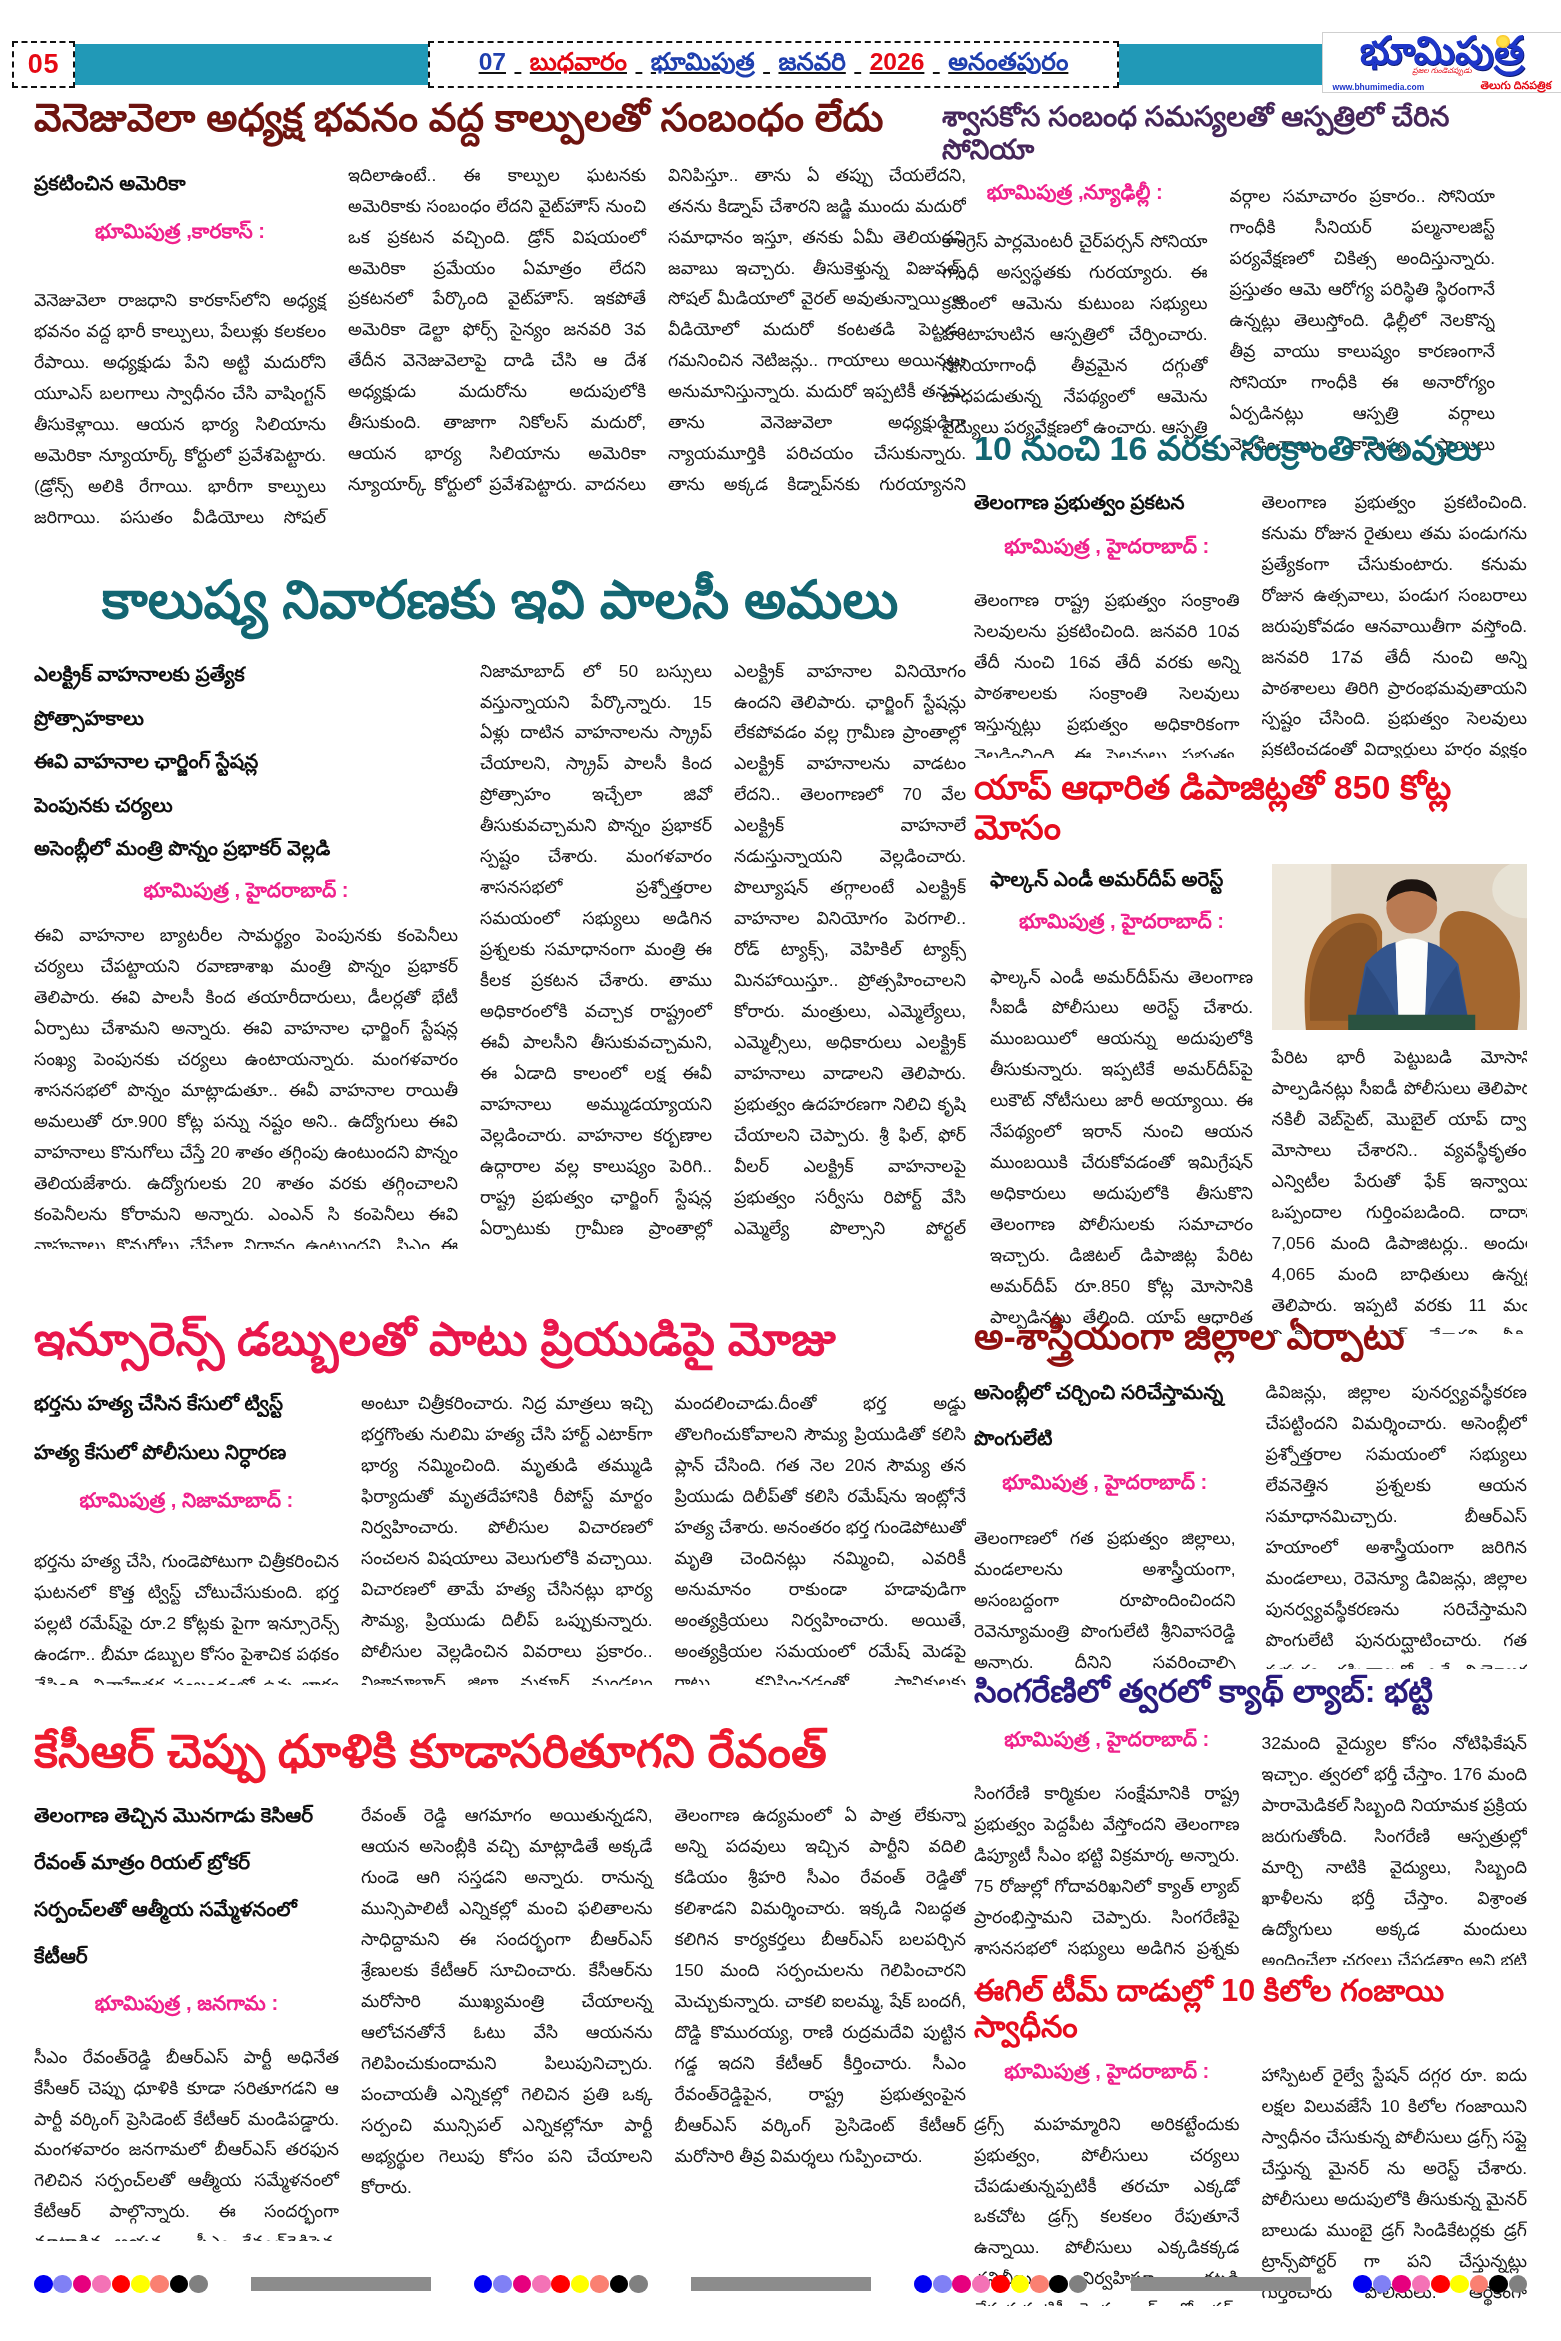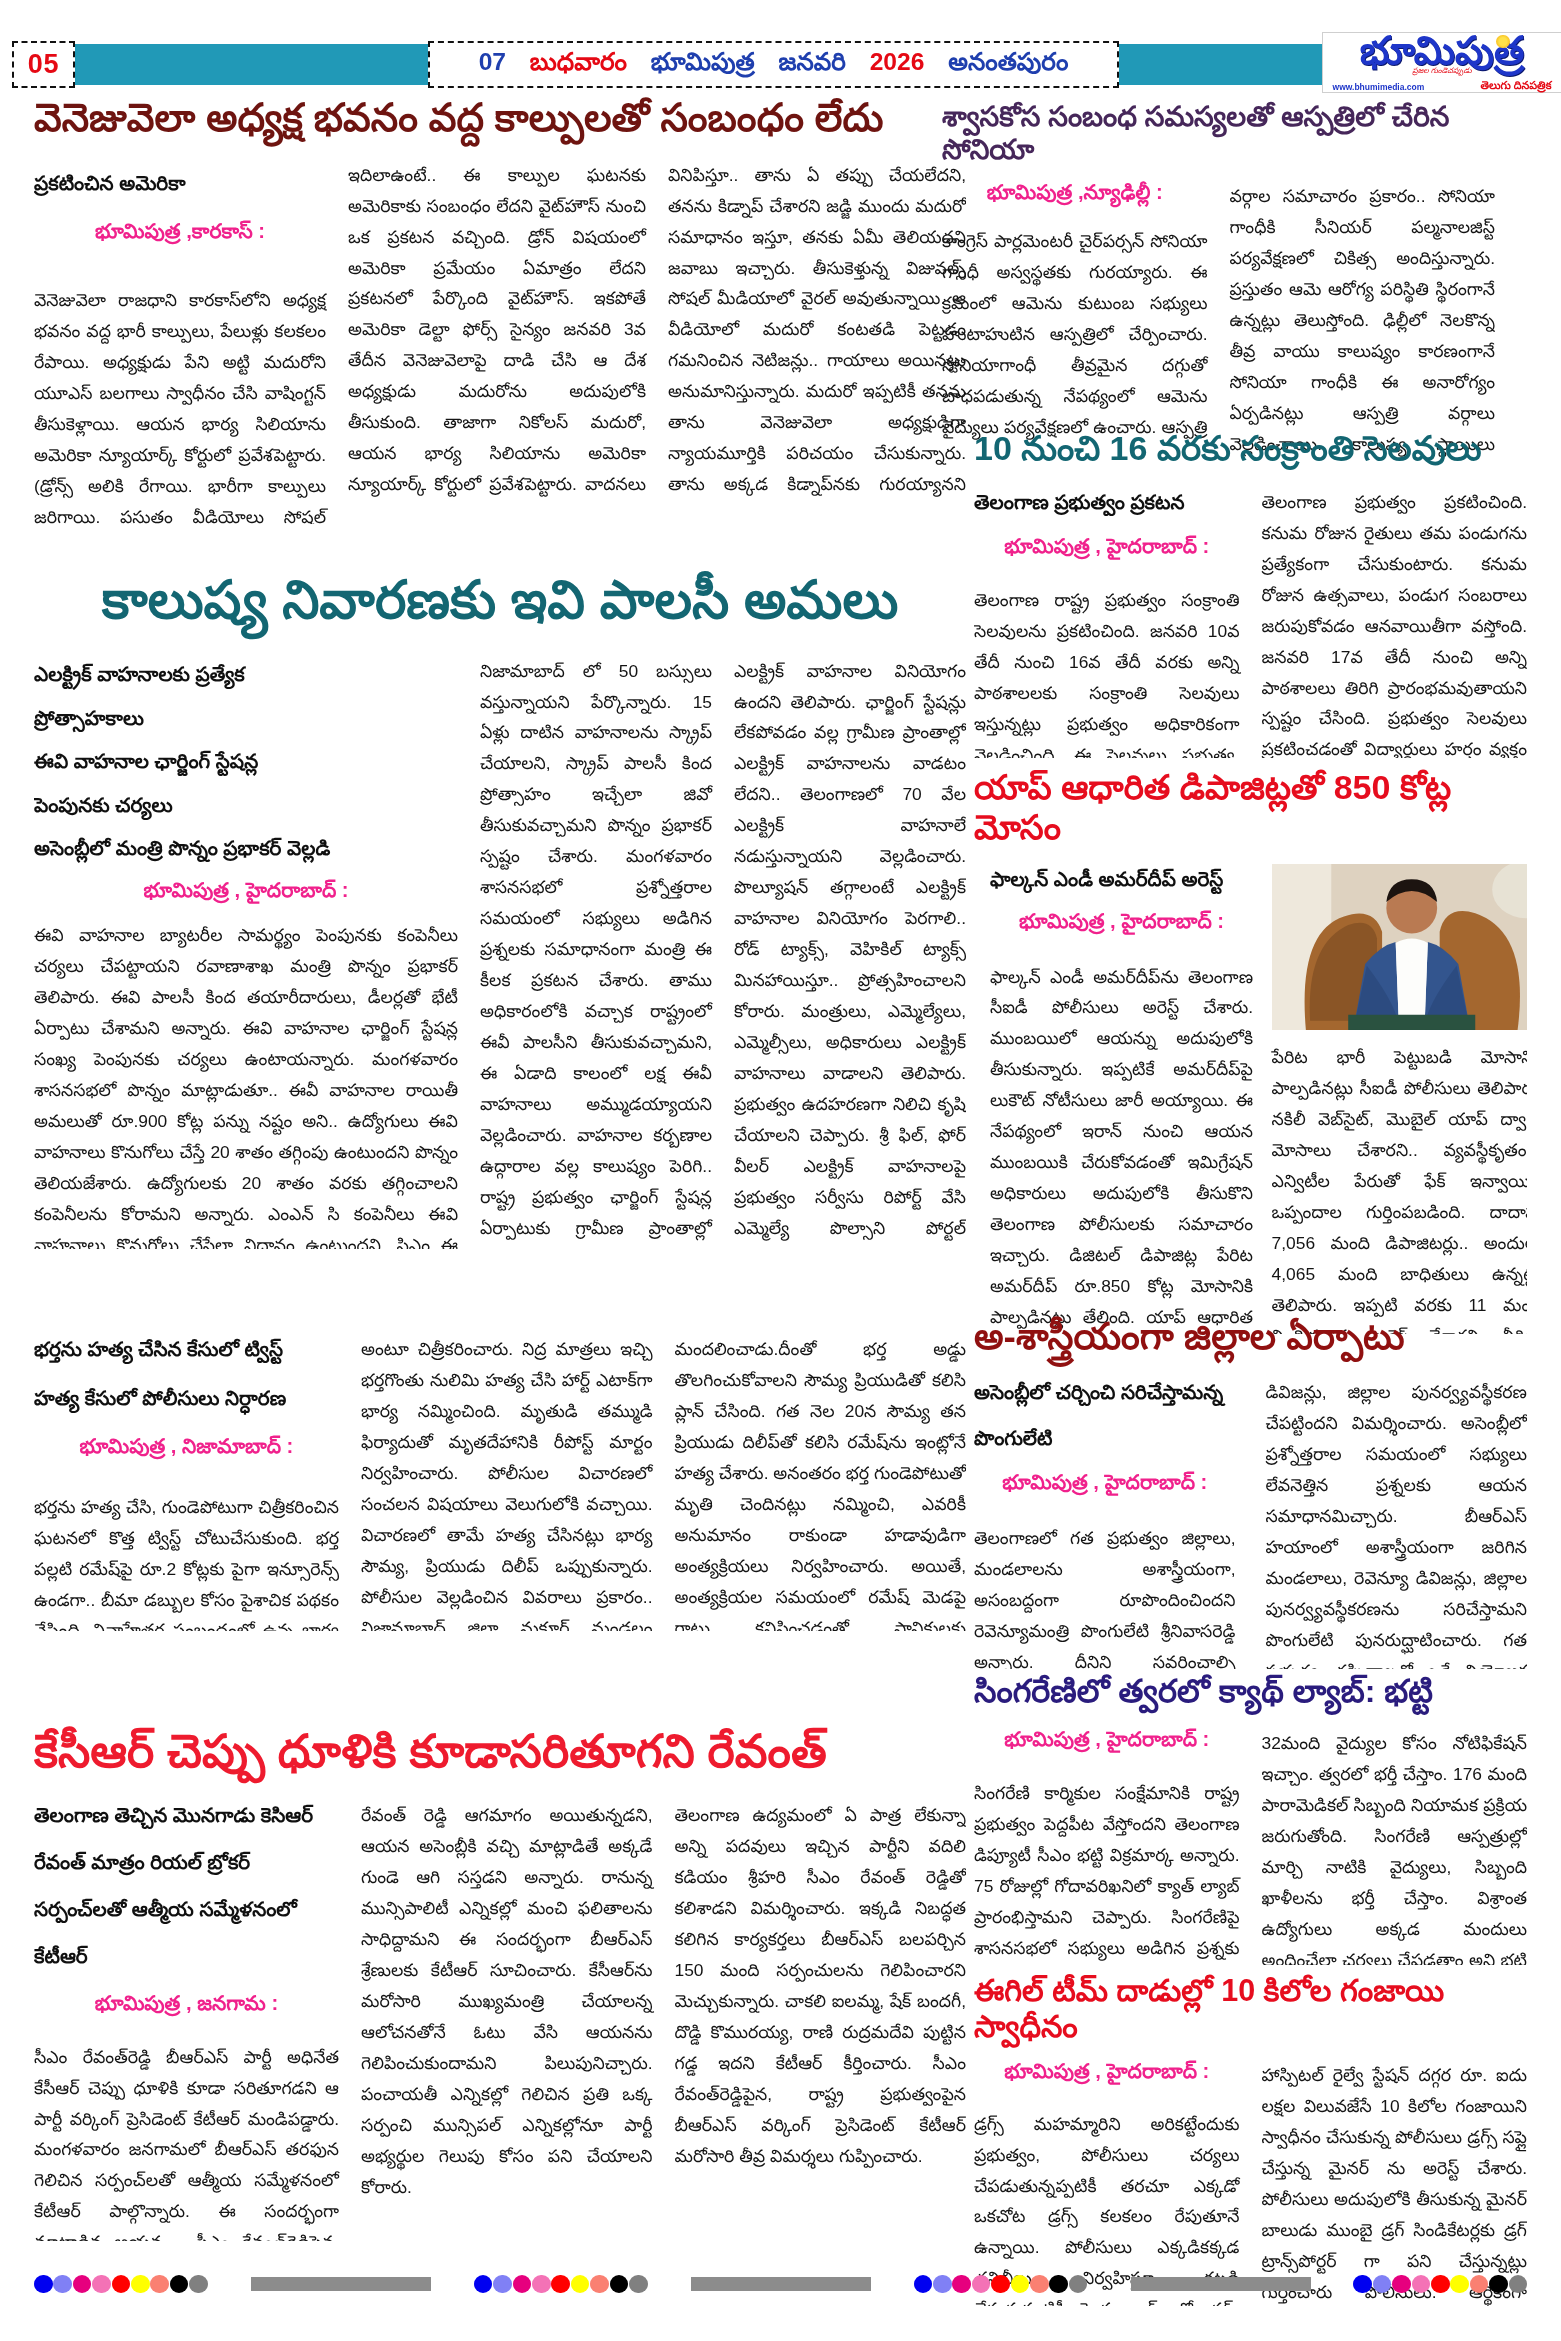--- a/index.html
+++ b/index.html
@@ -7,21 +7,21 @@
     position:relative;width:1562px;height:2342px;background:#ffffff;
     font-family:"Liberation Sans","DejaVu Sans",sans-serif;color:#111;
     overflow:hidden;margin:0 auto;
   }
   .abs{position:absolute;}
   
   .teal-bar{background:#2199b7;}
   .hdr-box{background:#ffffff;border:2.5px dashed #111;box-sizing:border-box;
     display:flex;align-items:center;justify-content:center;}
   .pagenum{color:#e50914;font-weight:bold;font-size:27px;letter-spacing:0.8px;}
-  .dateline{font-size:24.6px;font-weight:bold;white-space:nowrap;}
+  .dateline{font-size:24.6px;font-weight:bold;white-space:nowrap;text-decoration:underline;}
   .dl-blue{color:#1f3fae;} .dl-red{color:#e50914;}
   .dateline span{margin:0 8.5px;}
   .masthead-box{background:#fff;border:0.8px solid #cfcfcf;box-sizing:border-box;
     display:flex;flex-direction:column;align-items:center;justify-content:center;}
   .masthead-title{color:#1e36c9;font-weight:900;font-size:39px;line-height:1;
     text-shadow:0.8px 0.8px 0 #0a1668;}
   .masthead-flower{position:absolute;top:1.7px;right:51px;width:13.6px;height:13.6px;border-radius:50%;
     background:radial-gradient(circle,#ffe24a 40%,#f4a400 100%);}
   .masthead-sub{width:92%;display:flex;justify-content:space-between;align-items:center;margin-top:1.7px;}
   .masthead-url{color:#1e36c9;font-size:8.5px;font-weight:bold;}
@@ -103,20 +103,21 @@
         <div class="subhead" style="margin-top:13.6px;">అసెంబ్లీలో మంత్రి పొన్నం ప్రభాకర్ వెల్లడి</div>
         <div class="byline" style="margin-top:15.3px;">భూమిపుత్ర , హైదరాబాద్ :</div>
         <div class="body-text" style="margin-top:13.6px;">ఈవి వాహనాల బ్యాటరీల సామర్థ్యం పెంపునకు కంపెనీలు చర్యలు చేపట్టాయని రవాణాశాఖ మంత్రి పొన్నం ప్రభాకర్ తెలిపారు. ఈవి పాలసీ కింద తయారీదారులు, డీలర్లతో భేటీ ఏర్పాటు చేశామని అన్నారు. ఈవి వాహనాల ఛార్జింగ్ స్టేషన్ల సంఖ్య పెంపునకు చర్యలు ఉంటాయన్నారు. మంగళవారం శాసనసభలో పొన్నం మాట్లాడుతూ.. ఈవీ వాహనాల రాయితీ అమలుతో రూ.900 కోట్ల పన్ను నష్టం అని.. ఉద్యోగులు ఈవి వాహనాలు కొనుగోలు చేస్తే 20 శాతం తగ్గింపు ఉంటుందని పొన్నం తెలియజేశారు. ఉద్యోగులకు 20 శాతం వరకు తగ్గించాలని కంపెనీలను కోరామని అన్నారు. ఎంఎన్ సి కంపెనీలు ఈవి వాహనాలు కొనుగోలు చేసేలా విధానం ఉంటుందని, పిఎం ఈ డ్రైవ్ కింద 575 ఆర్టిసి బస్సులు నడుస్తున్నాయని చెప్పారు. కొత్తగా 200కు పైగా ఈవి బస్సులు వస్తున్నాయని, వరంగల్ లో 100,</div>
       </div>
       <div class="body-text" style="flex:1;">నిజామాబాద్ లో 50 బస్సులు వస్తున్నాయని పేర్కొన్నారు. 15 ఏళ్లు దాటిన వాహనాలను స్క్రాప్ చేయాలని, స్క్రాప్ పాలసీ కింద ప్రోత్సాహం ఇచ్చేలా జివో తీసుకువచ్చామని పొన్నం ప్రభాకర్ స్పష్టం చేశారు. మంగళవారం శాసనసభలో ప్రశ్నోత్తరాల సమయంలో సభ్యులు అడిగిన ప్రశ్నలకు సమాధానంగా మంత్రి ఈ కీలక ప్రకటన చేశారు. తాము అధికారంలోకి వచ్చాక రాష్ట్రంలో ఈవీ పాలసీని తీసుకువచ్చామని, ఈ ఏడాది కాలంలో లక్ష ఈవీ వాహనాలు అమ్ముడయ్యాయని వెల్లడించారు. వాహనాల కర్బణాల ఉద్గారాల వల్ల కాలుష్యం పెరిగి.. రాష్ట్ర ప్రభుత్వం ఛార్జింగ్ స్టేషన్ల ఏర్పాటుకు గ్రామీణ ప్రాంతాల్లో ఈవీలను విస్తరింపజేసేందుకు మండల స్థాయిలో 70 వేల వాహనాలకు కాలుష్య రహిత రవాణా దిశగా చర్యలు మొదలుపెట్టామని వివరించారు. హైదరాబాద్‌లాంటి నగరాల్లో పొల్యూషన్ తగ్గించేందుకు గ్రామీణ ప్రాంతాల్లో 40శాతం మాత్రమే ప్రత్యేక ప్రణాళిక అమలు చేస్తున్నట్లు చెప్పారు.</div>
       <div class="body-text" style="flex:1;">ఎలక్ట్రిక్ వాహనాల వినియోగం ఉందని తెలిపారు. ఛార్జింగ్ స్టేషన్లు లేకపోవడం వల్ల గ్రామీణ ప్రాంతాల్లో ఎలక్ట్రిక్ వాహనాలను వాడటం లేదని.. తెలంగాణలో 70 వేల ఎలక్ట్రిక్ వాహనాలే నడుస్తున్నాయని వెల్లడించారు. పొల్యూషన్ తగ్గాలంటే ఎలక్ట్రిక్ వాహనాల వినియోగం పెరగాలి.. రోడ్ ట్యాక్స్, వెహికిల్ ట్యాక్స్ మినహాయిస్తూ.. ప్రోత్సహించాలని కోరారు. మంత్రులు, ఎమ్మెల్యేలు, ఎమ్మెల్సీలు, అధికారులు ఎలక్ట్రిక్ వాహనాలు వాడాలని తెలిపారు. ప్రభుత్వం ఉదహరణగా నిలిచి కృషి చేయాలని చెప్పారు. శ్రీ ఫిల్, ఫోర్ వీలర్ ఎలక్ట్రిక్ వాహనాలపై ప్రభుత్వం సర్వీసు రిపోర్ట్ వేసి ఎమ్మెల్యే పొల్సాని పోర్టల్ వెబ్‌పోర్టల్‌పై సమీక్షను.. కాలుష్యం తగ్గాలంటే ఎలక్ట్రిక్ వాహనాల వినియోగం పెరగాలని భాజపా ఎమ్మెల్యే రమణారెడ్డి అన్నారు. ఎలక్ట్రిక్ వాహనాలకు సబ్సిడీ ఇస్తోందని.. రాష్ట్ర ప్రభుత్వం కూడా ఇస్తోందా? అని ప్రశ్నించారు. కామారెడ్డి బీజేపీ ఎమ్మెల్యే కాట్రగడ్డ ప్రశ్నించారు. గ్రామీణ ప్రాంతాల్లో చేయాలని వెంకట రమణారెడ్డి కోరారు.</div>
     </div>
   </div>
 
   <div class="abs" style="left:34px;top:1312px;width:932px;">
+    <div class="headline c-pink" style="font-size:46px;">ఇన్సూరెన్స్ డబ్బులతో పాటు ప్రియుడిపై మోజు</div>
     <div class="row" style="margin-top:22px;gap:22px;height:297px;overflow:hidden;">
       <div style="flex:0 0 305px;">
         <div class="subhead">భర్తను హత్య చేసిన కేసులో ట్విస్ట్</div>
         <div class="subhead" style="margin-top:18.6px;">హత్య కేసులో పోలీసులు నిర్ధారణ</div>
         <div class="byline" style="margin-top:22px;">భూమిపుత్ర , నిజామాబాద్ :</div>
         <div class="body-text" style="margin-top:29px;">భర్తను హత్య చేసి, గుండెపోటుగా చిత్రీకరించిన ఘటనలో కొత్త ట్విస్ట్ చోటుచేసుకుంది. భర్త పల్లటి రమేష్‌పై రూ.2 కోట్లకు పైగా ఇన్సూరెన్స్ ఉండగా.. బీమా డబ్బుల కోసం పైశాచిక పథకం వేసింది. వివాహేతర సంబంధంలో ఉన్న భార్య సౌమ్య ప్రియుడితో కలిసి భర్తను అంతమొందించి.. ఇన్సూరెన్స్ డబ్బులు కాజేసే ప్లాన్ వేసి ఆ మేరకు అమలు చేసింది.</div>
       </div>
       <div class="body-text" style="flex:1;">అంటూ చిత్రీకరించారు. నిద్ర మాత్రలు ఇచ్చి భర్తగొంతు నులిమి హత్య చేసి హార్ట్ ఎటాక్‌గా భార్య నమ్మించింది. మృతుడి తమ్ముడి ఫిర్యాదుతో మృతదేహానికి రీపోస్ట్ మార్టం నిర్వహించారు. పోలీసుల విచారణలో సంచలన విషయాలు వెలుగులోకి వచ్చాయి. విచారణలో తామే హత్య చేసినట్లు భార్య సౌమ్య, ప్రియుడు దిలీప్ ఒప్పుకున్నారు. పోలీసుల వెల్లడించిన వివరాలు ప్రకారం.. నిజామాబాద్ జిల్లా మకూర్ మండలం గ్రామానికి చెందిన రమేష్ గత 20వ తేదీన మృతి చెందగా.. అనుమానంతో కుటుంబ సభ్యులు ఫిర్యాదు చేశారు. అనంతరం వరుస పరిణామాలతో అసలు నిజాలు బయటపడ్డాయి.</div>
       <div class="body-text" style="flex:1;">మందలించాడు.దీంతో భర్త అడ్డు తొలగించుకోవాలని సౌమ్య ప్రియుడితో కలిసి ప్లాన్ చేసింది. గత నెల 20న సౌమ్య తన ప్రియుడు దిలీప్‌తో కలిసి రమేష్‌ను ఇంట్లోనే హత్య చేశారు. అనంతరం భర్త గుండెపోటుతో మృతి చెందినట్లు నమ్మించి, ఎవరికీ అనుమానం రాకుండా హడావుడిగా అంత్యక్రియలు నిర్వహించారు. అయితే, అంత్యక్రియల సమయంలో రమేష్ మెడపై గాట్లు కనిపించడంతో స్థానికులకు అనుమానం కలిగింది. వెంటనే ఇజ్రాయెల్‌లో ఉన్న అతని తమ్ముడు పోలీసులకు సమాచారం అందించారు.</div>
     </div>

